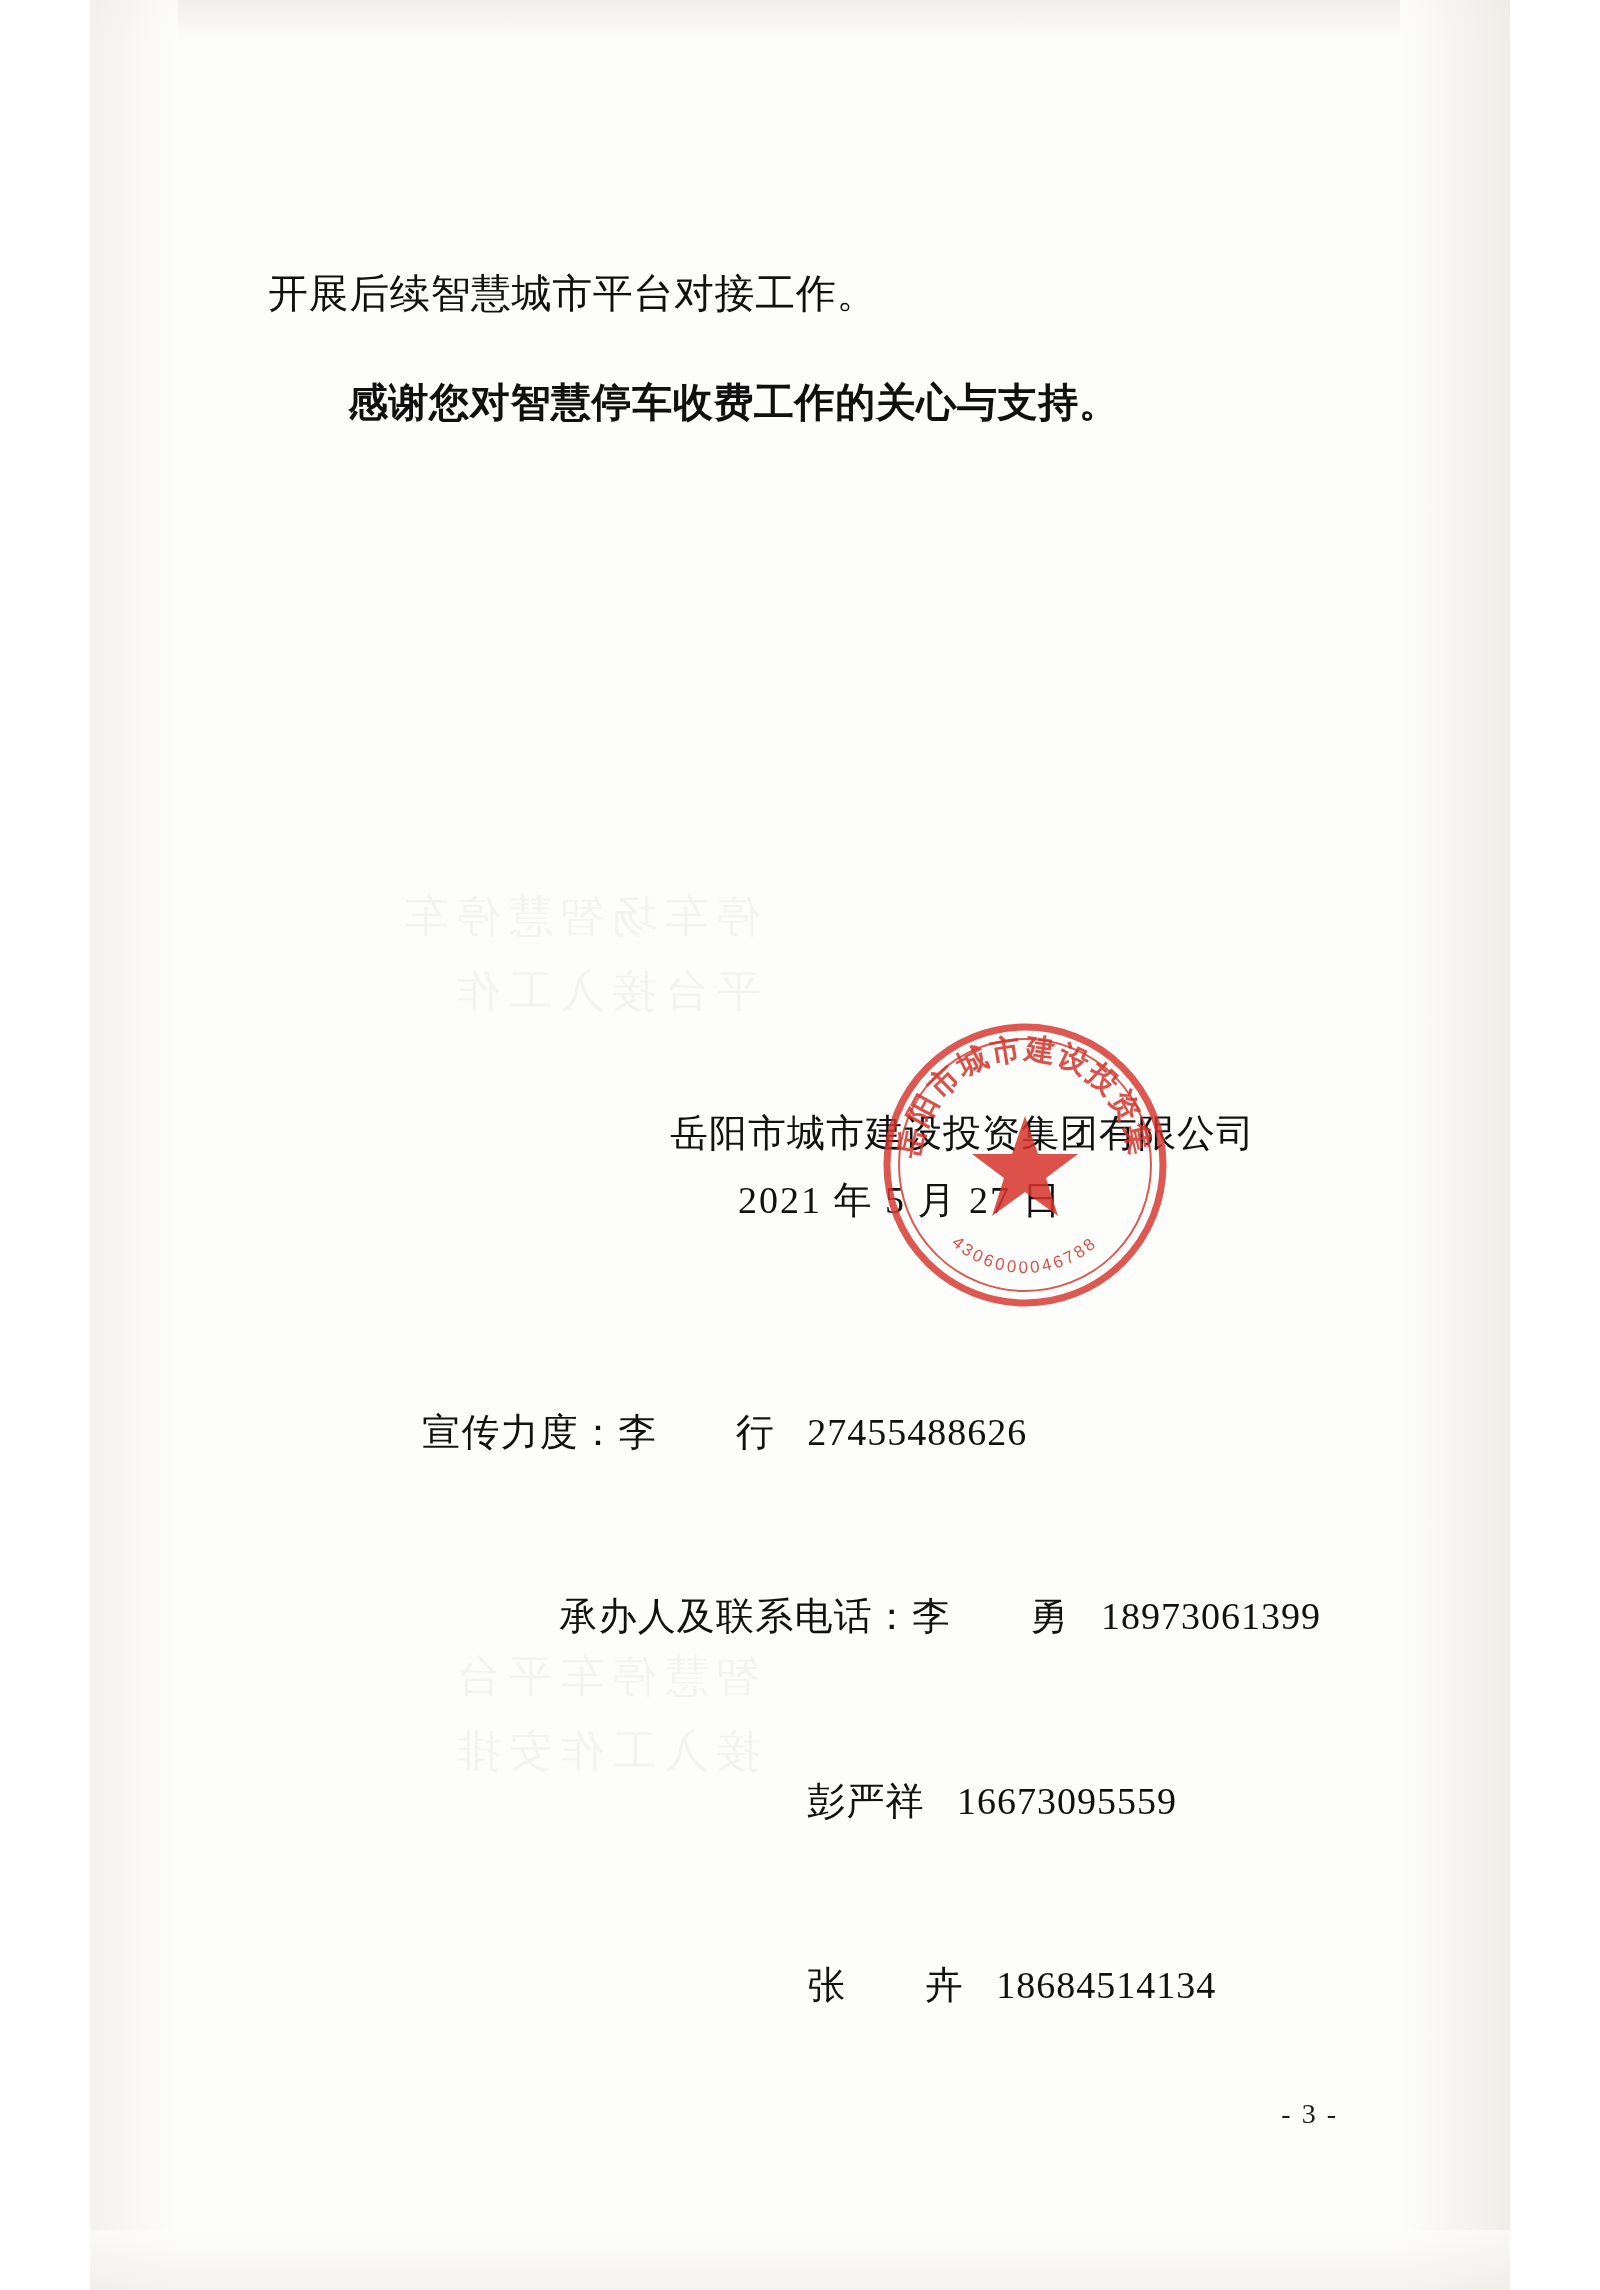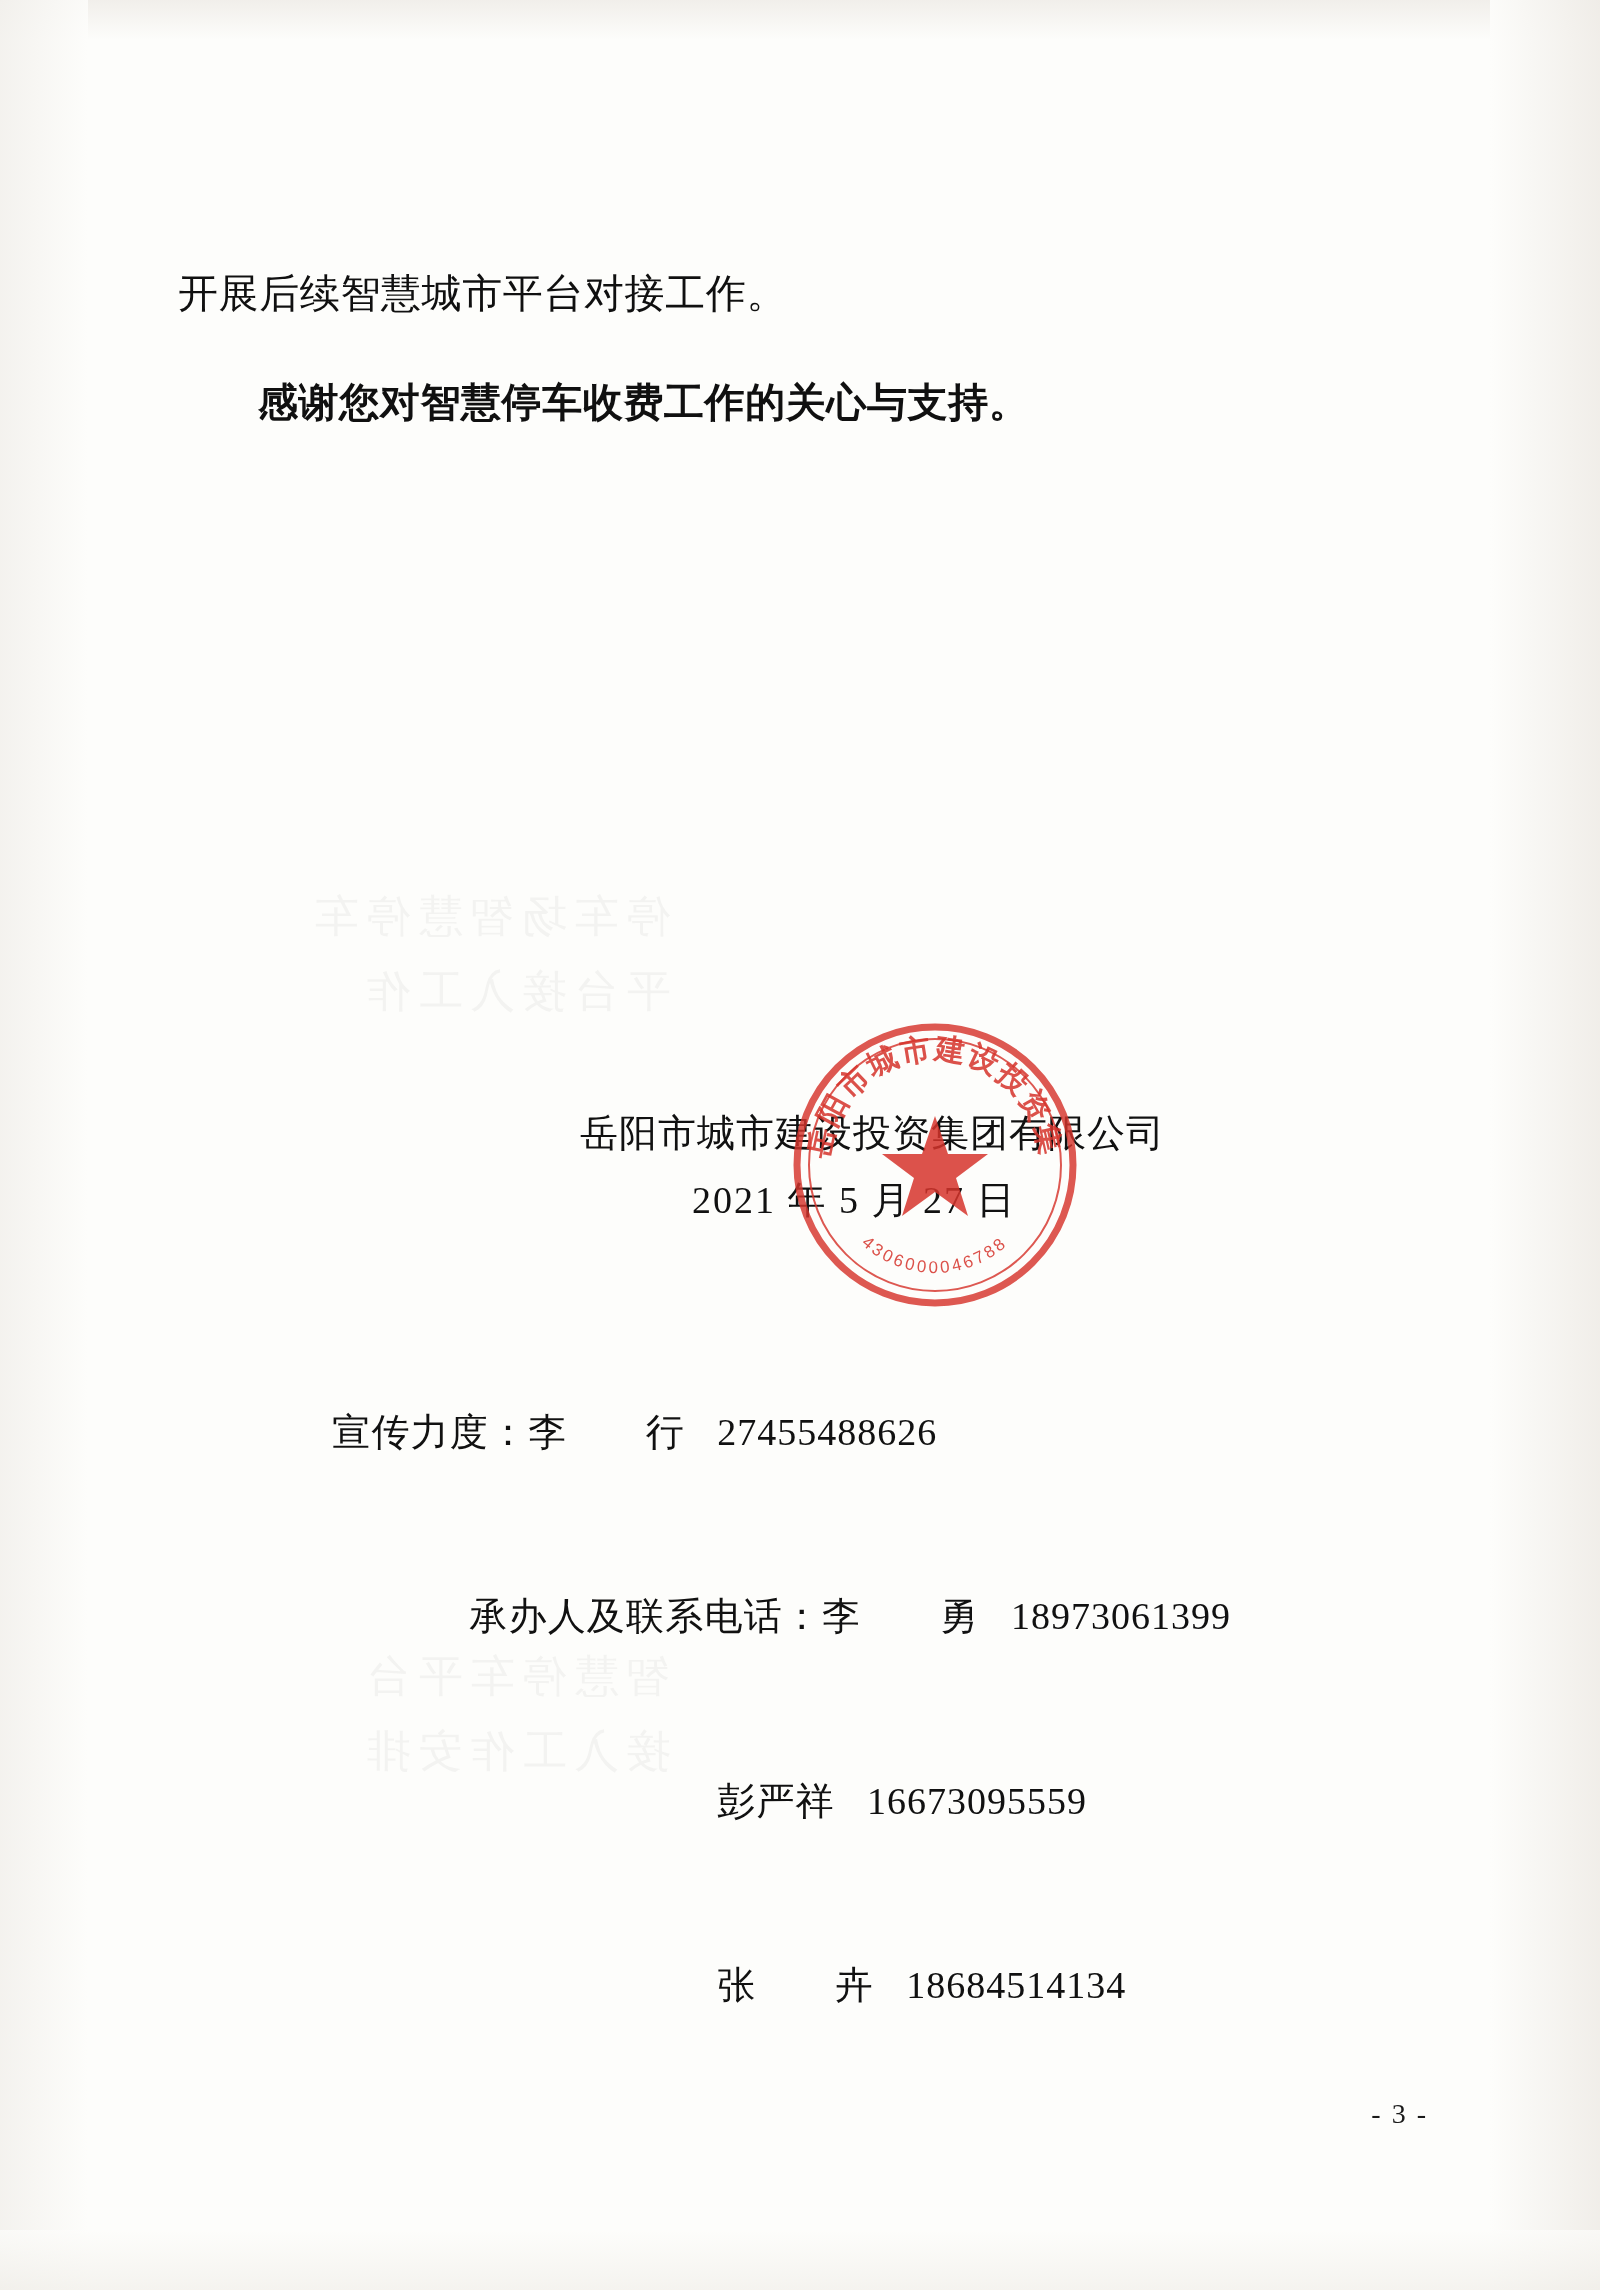--- a/index.html
+++ b/index.html
@@ -5,21 +5,21 @@
   html, body {
     margin: 0;
     padding: 0;
     background: #ffffff;
   }
   body {
     font-family: "Liberation Serif", serif;
   }
   .page {
     position: relative;
-    width: 1600px;
+    width: 1420px;
     height: 2290px;
     margin: 0 auto;
     background: #fdfdfb;
     overflow: hidden;
   }
   
   .page-edge-left {
     position: absolute;
     left: 0; top: 0;
     width: 88px; height: 2290px;
@@ -91,21 +91,21 @@
     width: 700px;
     font-size: 38px;
     line-height: 1.75;
     color: #111;
     letter-spacing: 1px;
   }
   .sig-org {
     white-space: nowrap;
   }
   .sig-date {
-    margin-left: 112px;
+    margin-left: 68px;
     font-family: "Liberation Serif", serif;
     letter-spacing: 2px;
     white-space: nowrap;
   }
 
   
   .seal {
     position: absolute;
     left: 790px;
     top: 1020px;

